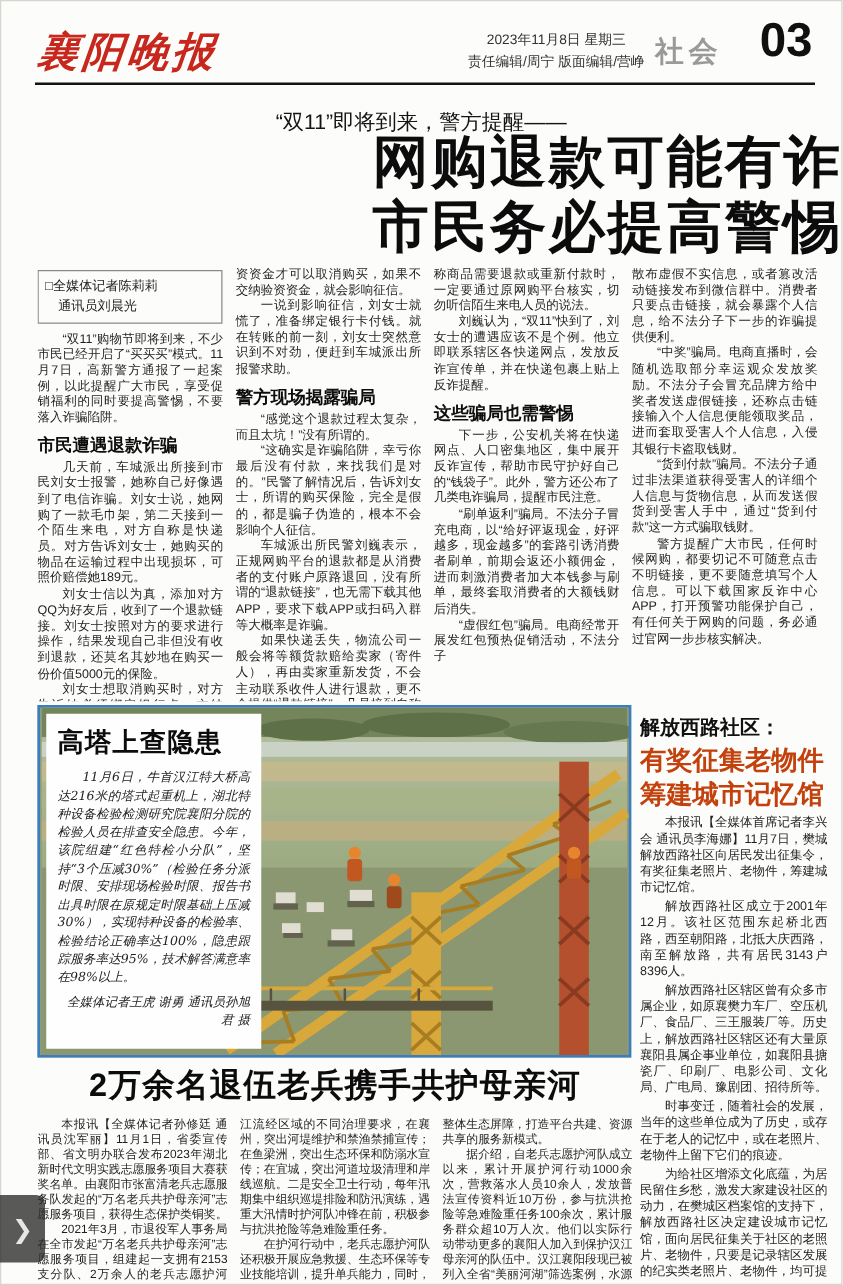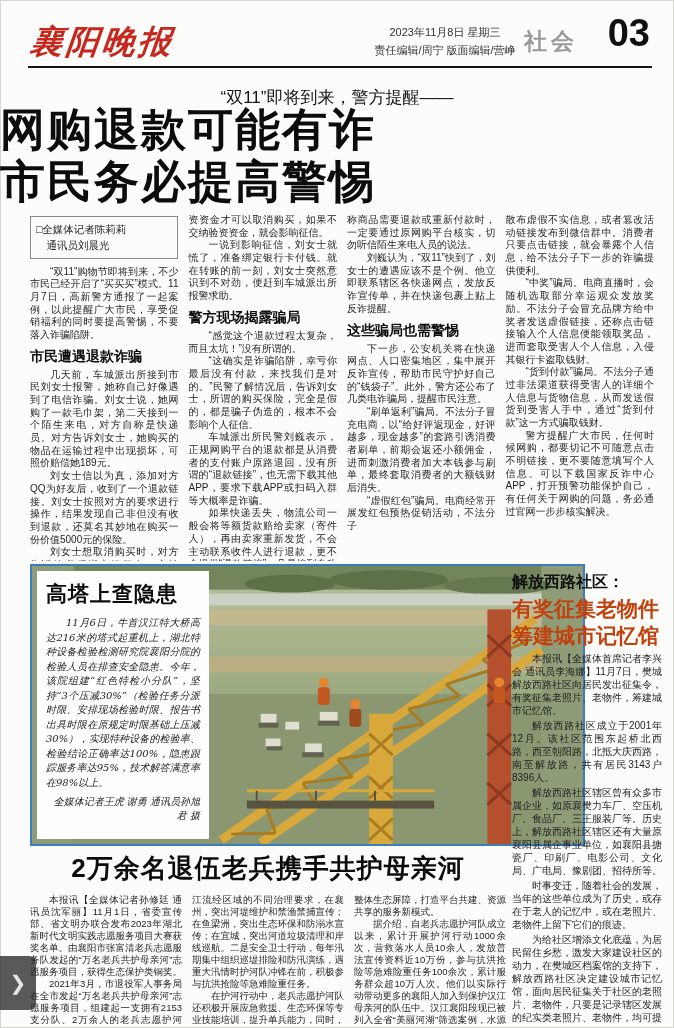--- a/index.html
+++ b/index.html
@@ -24,33 +24,33 @@
     color:#9a9a9a; letter-spacing:4px;
   }
   .page-number {
     position:absolute; right:24px; top:12px; font-size:38px; font-weight:900; color:#101010;
   }
   .header-rule { position:absolute; left:28px; right:22px; top:66px; height:2px; background:#141414; }
 
   
   .kicker { position:absolute; top:86px; left:0; width:100%; text-align:center;
             font-size:17px; color:#141414; }
-  .headline { position:absolute; top:104px; left:0; width:100%; text-align:left;
+  .headline { position:absolute; top:104px; left:0; width:100%; text-align:right;
               font-weight:900; font-size:45px; line-height:52px; color:#0c0c0c; letter-spacing:2px; }
   .main-cols { position:absolute; top:214px; left:30px; width:624px; height:347px;
                display:flex; gap:10px; overflow:hidden; }
   .col { flex:1; min-width:0; }
   p.body { margin:0; text-indent:2em; text-align:justify; font-size:10px; line-height:1.27; color:#1f1f1f; }
   .subhead { font-size:14px; font-weight:bold; color:#0e0e0e; margin:6px 0 3px; }
   .byline-box { border:1px solid #8a8a8a; padding:4px 5px; margin:2px 1px 7px 0;
                 font-size:10.5px; line-height:1.55; color:#222; }
   .byline-box .l2 { text-indent:1em; }
 
   
-  .photo-block { position:absolute; left:30px; top:564px; width:555px; height:282px;
+  .photo-block { position:absolute; left:30px; top:564px; width:475px; height:282px;
                  border:2px solid #3a7dc2; box-sizing:border-box; background:#8e9c77; }
   .photo-block svg { position:absolute; left:0; top:0; width:100%; height:100%; }
   .caption-panel { position:absolute; left:5px; top:5px; bottom:5px; width:172px;
                    background:#fefefe; padding:9px 9px; box-sizing:border-box; }
   .caption-title { font-size:21px; font-weight:900; color:#0c0c0c; letter-spacing:1px; }
   .caption-text { margin:8px 0 0; font-size:10px; line-height:1.45; text-align:justify; text-indent:2em;
                   font-family:"DejaVu Serif", serif; font-style:italic; color:#222; }
   .caption-credit { margin-top:5px; font-size:10px; text-align:right;
                     font-family:"DejaVu Serif", serif; font-style:italic; color:#222; }
 

